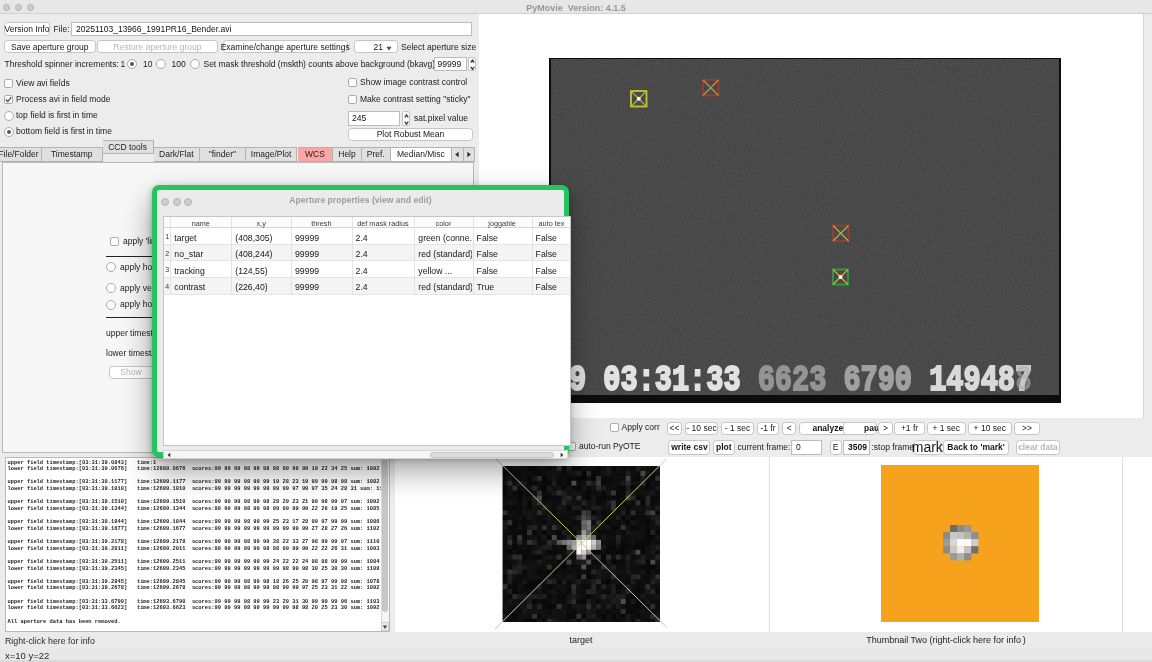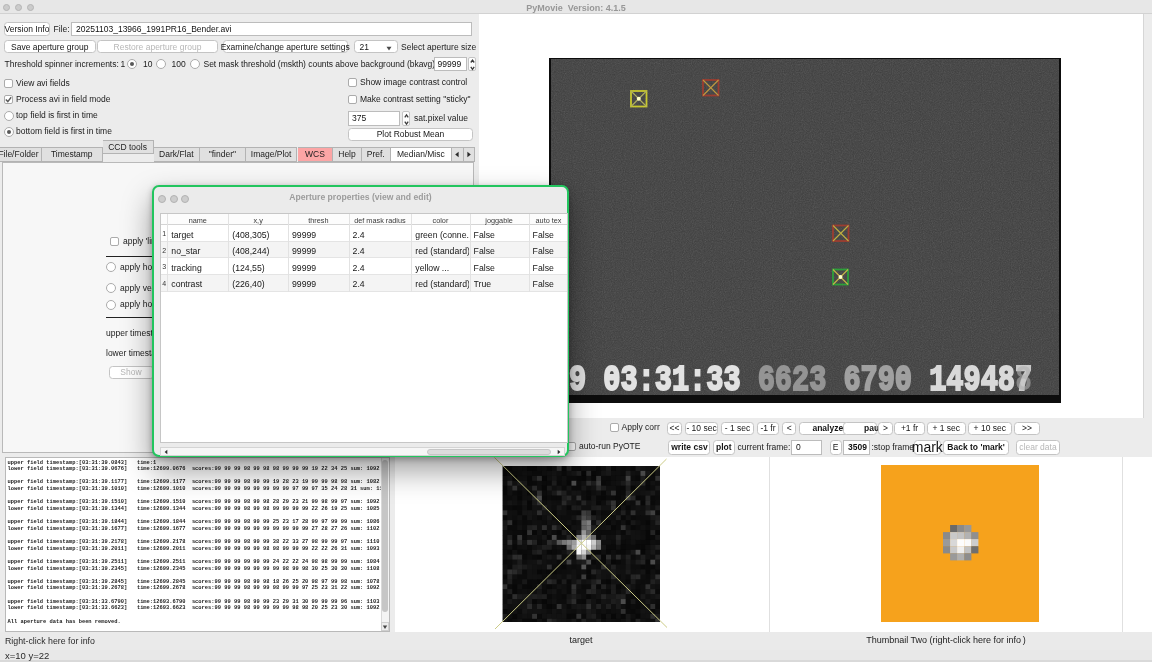--- a/index.html
+++ b/index.html
@@ -26,21 +26,21 @@
 <div class="abs" style="left:479px;top:14px;width:665px;height:404px;background:#ffffff;border-right:1px solid #d6d6d6;"></div>
 <div class="btn" style="left:4px;top:22px;width:46px;height:13.5px;font-size:8.5px;">Version Info</div>
 <div class="lb" style="left:53.5px;top:23.5px;font-size:8.5px;color:#1a1a1a;">File:</div>
 <div class="inp" style="left:71px;top:21.5px;width:401px;height:14.5px;">
     <span style="padding-left:4px;">20251103_13966_1991PR16_Bender.avi</span>
   </div>
 <div class="btn" style="left:4px;top:39.8px;width:91.5px;height:13.7px;font-size:8.5px;">Save aperture group</div>
 <div class="btn" style="left:97px;top:39.8px;width:121px;height:13.7px;font-size:8.5px;color:#b7b7b7;">Restore aperture group</div>
 <div class="btn" style="left:222.7px;top:39.8px;width:125px;height:13.7px;font-size:8.5px;">Examine/change aperture settings</div>
 <div class="btn" style="left:353.5px;top:39.8px;width:44.5px;height:13.7px;justify-content:flex-start;font-size:8.5px;">
-    <span style="padding-left:5px;">21</span>
+    <span style="padding-left:19px;">21</span>
 <svg style="position:absolute;right:5px;top:5px;" width="6" height="5" viewBox="0 0 6 5">
       <path d="M0.5 0.8 L5.5 0.8 L3 4.4 Z" fill="#4a4a4a"></path>
     </svg>
   </div>
 <div class="lb" style="left:401px;top:41.5px;font-size:8.5px;color:#1a1a1a;">Select aperture size</div>
 <div class="lb" style="left:4.5px;top:58.5px;font-size:8.5px;color:#1a1a1a;">Threshold spinner increments:</div>
 <div class="lb" style="left:120.5px;top:58.5px;font-size:8.5px;color:#1a1a1a;">1</div>
 <div class="rad" style="left:127px;top:59px;">
     <span class="dot"></span>
   </div>
@@ -70,21 +70,21 @@
 <div class="lb" style="left:16px;top:110.4px;font-size:8.5px;color:#1a1a1a;">top field is first in time</div>
 <div class="rad" style="left:4px;top:127px;">
     <span class="dot"></span>
   </div>
 <div class="lb" style="left:16px;top:126.4px;font-size:8.5px;color:#1a1a1a;">bottom field is first in time</div>
 <div class="cb" style="left:348px;top:78px;"></div>
 <div class="lb" style="left:360px;top:77.4px;font-size:8.5px;color:#1a1a1a;">Show image contrast control</div>
 <div class="cb" style="left:348px;top:94.5px;"></div>
 <div class="lb" style="left:360px;top:93.9px;font-size:8.5px;color:#1a1a1a;">Make contrast setting "sticky"</div>
 <div class="inp" style="left:348px;top:110.7px;width:52px;height:15px;">
-    <span style="padding-left:3px;">375</span>
+    <span style="padding-left:3px;">245</span>
   </div>
 <div class="step" style="left:401.5px;top:110.7px;height:15px;">
 <svg width="8" height="15" viewBox="0 0 8 15">
       <path d="M1.8 5.3 L3.5 2.9 L5.2 5.3" stroke="#3a3a3a" stroke-width="1.3" fill="none"></path>
       <path d="M1.8 9.7 L3.5 12.1 L5.2 9.7" stroke="#3a3a3a" stroke-width="1.3" fill="none"></path>
     </svg>
   </div>
 <div class="lb" style="left:414px;top:113.0px;font-size:8.5px;color:#1a1a1a;">sat.pixel value</div>
 <div class="btn" style="left:348px;top:128px;width:125px;height:12.8px;font-size:8.5px;">Plot Robust Mean</div>
 <div class="abs" style="left:-4px;top:147.3px;width:46px;height:14.4px;background:#e0e0e0;border:1px solid #b3b3b3;border-left:none;display:flex;align-items:center;justify-content:center;font-size:8.5px;color:#1c1c1c;white-space:nowrap;">File/Folder</div>
@@ -176,21 +176,21 @@
 <div class="inp" style="left:791px;top:440px;width:31px;height:14.5px;">
     <span style="padding-left:4px;">0</span>
   </div>
 <div class="btn" style="left:829.5px;top:440px;width:12px;height:14.5px;font-size:8.5px;">E</div>
 <div class="inp" style="left:843px;top:440px;width:27px;height:14.5px;font-weight:bold;">
     <span style="padding-left:4px;">3509</span>
   </div>
 <div class="lb" style="left:871.5px;top:441.7px;font-size:8.5px;color:#1a1a1a;">:stop frame</div>
 <div class="btn" style="left:914px;top:440px;width:26.6px;height:14.5px;font-size:14px;font-weight:normal;">mark</div>
 <div class="btn" style="left:942.9px;top:440px;width:66.4px;height:14.5px;font-size:8.5px;font-weight:bold;">Back to 'mark'</div>
-<div class="btn" style="left:1015.9px;top:440px;width:44.2px;height:14.5px;font-size:8.5px;font-weight:normal;color:#b7b7b7;">clear data</div>
+<div class="btn" style="left:1015.9px;top:440px;width:44.2px;height:14.5px;font-size:8.5px;font-weight:bold;color:#b7b7b7;">clear data</div>
 <div class="abs" style="left:394.5px;top:457px;width:757.5px;height:175px;background:#ffffff;"></div>
 <div class="abs" style="left:768.5px;top:457px;width:1.5px;height:175px;background:#e0e0e0;"></div>
 <div class="abs" style="left:1121.5px;top:457px;width:1.5px;height:175px;background:#e0e0e0;"></div>
 <svg class="abs" style="left:494px;top:457px;" width="174" height="175" viewBox="0 0 174 175">
     <defs>
       <clipPath id="tc">
         <rect width="157.5" height="156"></rect>
       </clipPath>
     </defs>
     <g transform="translate(8.5,9)" clip-path="url(#tc)">
@@ -1280,21 +1280,21 @@
       <path d="M0.8 1.5 L5.2 1.5 L3 5 Z" fill="#444"></path>
     </svg>
 </div>
 <div class="abs" style="left:0;top:632px;width:1152px;height:18px;background:#eaeaea;"></div>
 <div class="abs" style="left:0;top:650px;width:1152px;height:12px;background:#e8e8e8;"></div>
 <div class="abs" style="left:0;top:660px;width:1152px;height:2px;background:#d9d9d9;"></div>
 <div class="lb" style="left:5px;top:635.5px;font-size:8.8px;color:#2a2a2a;">Right-click here for info</div>
 <div class="lb" style="left:394px;top:634.5px;width:374px;text-align:center;font-size:9px;color:#222;">target</div>
 <div class="lb" style="left:770px;top:634.5px;width:352px;text-align:center;font-size:9px;color:#222;">Thumbnail Two (right-click here for info )</div>
 <div class="lb" style="left:5px;top:649.6px;font-size:9.5px;color:#2a2a2a;">x=10 y=22</div>
-<div class="abs" style="left:152px;top:185px;width:417px;height:272px;background:#ebebeb;border:2px solid #22c55e;border-radius:7px;box-shadow:0 14px 30px rgba(0,0,0,0.38),0 2px 6px rgba(0,0,0,0.28);">
+<div class="abs" style="left:152px;top:185px;width:417px;height:272px;background:#ebebeb;border:5px solid #22c55e;border-radius:7px;box-shadow:0 14px 30px rgba(0,0,0,0.38),0 2px 6px rgba(0,0,0,0.28);">
 <div style="position:absolute;left:4.4px;top:7.5px;width:8px;height:8px;border-radius:50%;background:#cdcdcd;border:1px solid #b2b2b2;"></div>
 <div style="position:absolute;left:16px;top:7.5px;width:8px;height:8px;border-radius:50%;background:#cdcdcd;border:1px solid #b2b2b2;"></div>
 <div style="position:absolute;left:26.9px;top:7.5px;width:8px;height:8px;border-radius:50%;background:#cdcdcd;border:1px solid #b2b2b2;"></div>
 <div style="position:absolute;left:0;top:5px;width:100%;text-align:center;font-size:8.6px;font-weight:bold;color:#9c9c9c;">Aperture properties (view and edit)</div>
 <div style="position:absolute;left:6px;top:25.5px;width:407.5px;height:230px;background:#fff;border:1px solid #c6c6c6;overflow:hidden;" id="tblwrap">
 <div style="position:absolute;left:0;top:0;width:100%;height:11.8px;background:#fcfcfc;border-bottom:1px solid #d4d4d4;"></div>
       <div style="position:absolute;left:6.3px;top:2.6px;width:61.0px;text-align:center;font-size:7.3px;color:#3a3a3a;white-space:nowrap;overflow:hidden;">name</div>
       <div style="position:absolute;left:67.3px;top:2.6px;width:59.7px;text-align:center;font-size:7.3px;color:#3a3a3a;white-space:nowrap;overflow:hidden;">x,y</div>
       <div style="position:absolute;left:127px;top:2.6px;width:60.599999999999994px;text-align:center;font-size:7.3px;color:#3a3a3a;white-space:nowrap;overflow:hidden;">thresh</div>
       <div style="position:absolute;left:187.6px;top:2.6px;width:62.70000000000002px;text-align:center;font-size:7.3px;color:#3a3a3a;white-space:nowrap;overflow:hidden;">def mask radius</div>

